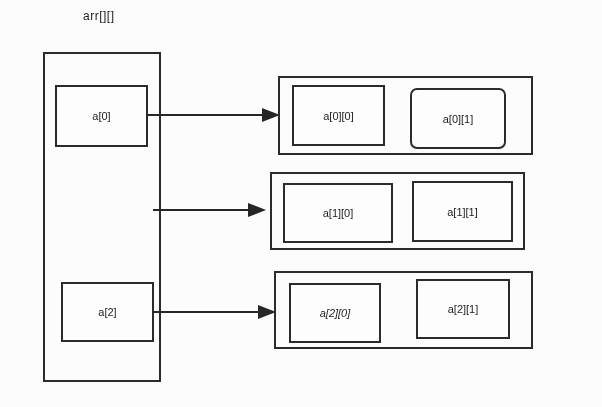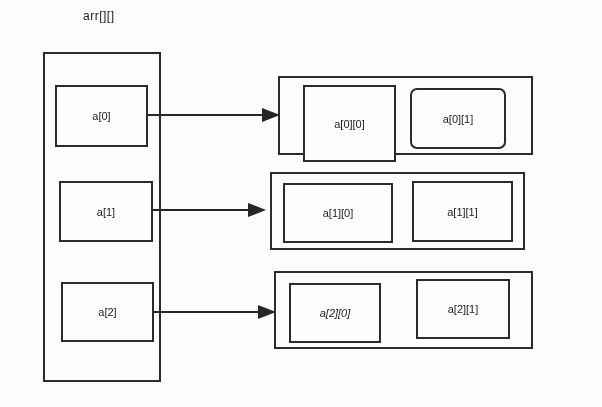--- a/index.html
+++ b/index.html
@@ -58,42 +58,39 @@
 
 <div id="canvas">
 
   <div class="title">arr[][]</div>
 
   <div class="rect" style="left:43px; top:52px; width:118px; height:330px;"></div>
 
   <div class="cell" style="left:55px; top:85px; width:93px; height:62px;text-align:center;">
     <span>a[0]</span>
   </div>
-  <div class="cell" style="left:59px; top:181px; width:94px; height:61px;">
-    <span>a[1]</span>
-  </div>
   <div class="cell" style="left:61px; top:282px; width:93px; height:60px;">
     <span>a[2]</span>
   </div>
 
   <div>
     <div class="arrow-line" style="left:148px; top:114px; width:114px;"></div>
     <div class="arrow-head" style="left:262px; top:108px;"></div>
   </div>
   <div>
     <div class="arrow-line" style="left:153px; top:209px; width:95px;"></div>
     <div class="arrow-head" style="left:248px; top:203px;"></div>
   </div>
   <div>
     <div class="arrow-line" style="left:154px; top:311px; width:104px;"></div>
     <div class="arrow-head" style="left:258px; top:305px;"></div>
   </div>
 
   <div class="rect" style="left:278px; top:76px; width:255px; height:79px;"></div>
-  <div class="cell" style="left:292px; top:85px; width:93px; height:77px;margin-left:11px;">
+  <div class="cell" style="left:292px; top:85px; width:93px; height:61px;">
     <span>a[0][0]</span>
   </div>
   <div class="cell" style="left:410px; top:88px; width:96px; height:61px;border-radius:7px;">
     <span>a[0][1]</span>
   </div>
 
   <div class="rect" style="left:270px; top:172px; width:255px; height:78px;"></div>
   <div class="cell" style="left:283px; top:183px; width:110px; height:60px;">
     <span>a[1][0]</span>
   </div>

